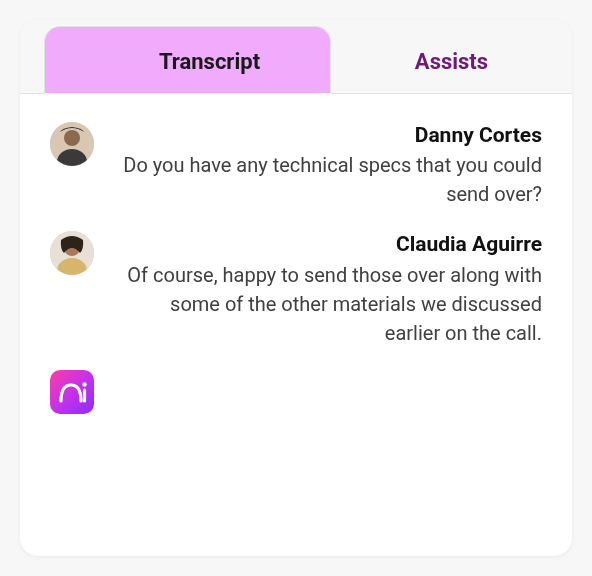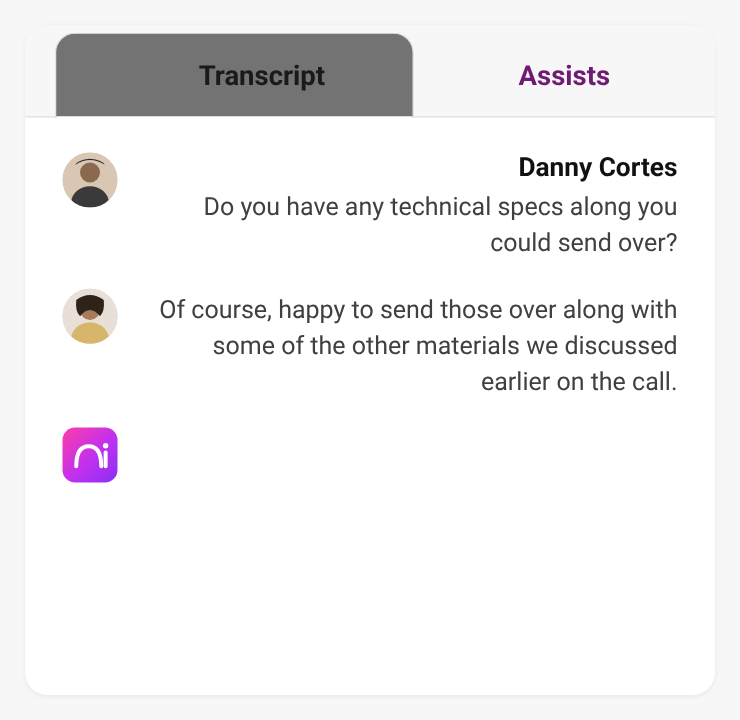--- a/index.html
+++ b/index.html
@@ -34,21 +34,21 @@
       font-size: 22px;
       font-weight: 700;
       cursor: pointer;
       color: #1a1a1a;
       position: relative;
     }
     .tab.inactive {
       color: #701a75;
     }
     .tab.active {
-      background: #737373;
+      background: #f0abfc;
       border-top-left-radius: 16px;
       border-top-right-radius: 16px;
       border: 1px solid #e2e2e4;
       border-bottom: none;
       margin-left: 24px;
       padding-left: 44px;
     }
     .tab-border-bottom {
       position: absolute;
       left: 0;
@@ -133,34 +133,35 @@
       <div class="avatar">
         <svg viewBox="0 0 44 44">
           <rect width="44" height="44" fill="#d9c6b3"></rect>
           <circle cx="22" cy="16" r="8" fill="#8a6a4f"></circle>
           <ellipse cx="22" cy="40" rx="15" ry="13" fill="#3a3a3a"></ellipse>
           <path d="M10 10 Q22 2 34 10 Q32 6 22 5 Q12 6 10 10" fill="#2a2a2a"></path>
         </svg>
       </div>
       <div class="entry-body">
         <div class="entry-name">Danny Cortes</div>
-        <div class="entry-text">Do you have any technical specs along you could send over?</div>
+        <div class="entry-text">Do you have any technical specs that you could send over?</div>
       </div>
     </div>
 
     <div class="entry">
       <div class="avatar">
         <svg viewBox="0 0 44 44">
           <rect width="44" height="44" fill="#e8dfd6"></rect>
           <circle cx="22" cy="17" r="8" fill="#a87a5a"></circle>
           <ellipse cx="22" cy="40" rx="15" ry="13" fill="#d7b56a"></ellipse>
           <path d="M11 9 Q22 1 33 9 Q34 18 30 22 Q22 12 14 22 Q10 18 11 9" fill="#2e2318"></path>
         </svg>
       </div>
       <div class="entry-body">
+        <div class="entry-name">Claudia Aguirre</div>
         <div class="entry-text">Of course, happy to send those over along with some of the other materials we discussed earlier on the call.</div>
       </div>
     </div>
 
     <div class="entry">
       <div class="ai-icon">
         <svg viewBox="0 0 44 44" width="44" height="44">
           <path d="M 11 31 Q 11 15 21 15 Q 31 15 31 31" stroke="#fff" stroke-width="3.2" fill="none" stroke-linecap="round"></path>
           <circle cx="34.5" cy="14.5" r="2.2" fill="#fff"></circle>
           <line x1="34.5" y1="20" x2="34.5" y2="31" stroke="#fff" stroke-width="3.2" stroke-linecap="round"></line>

